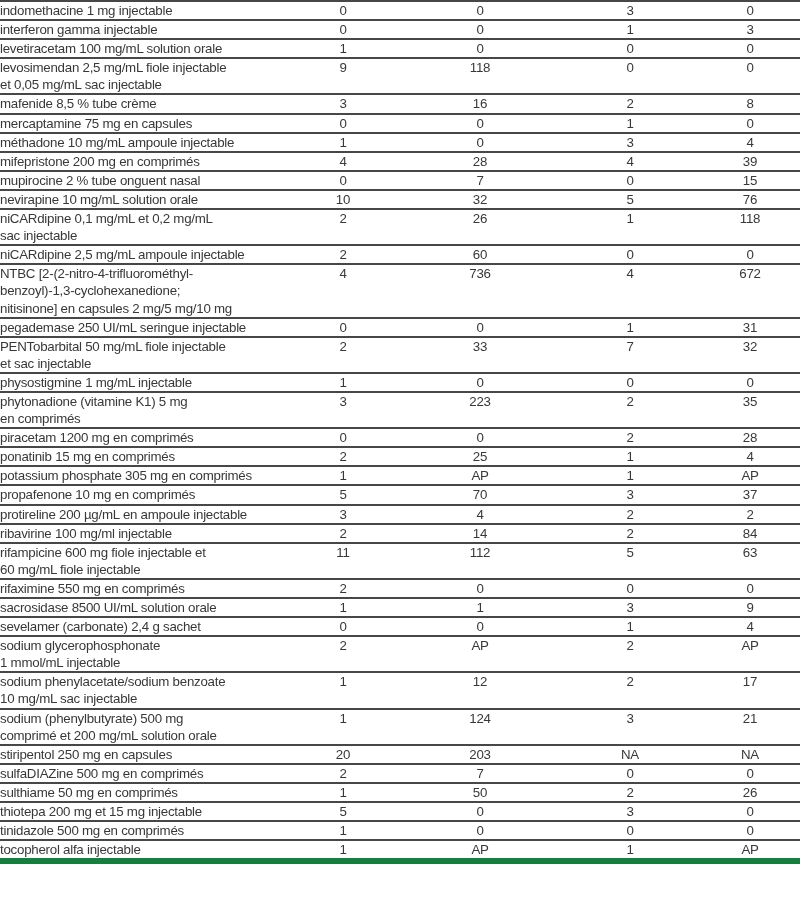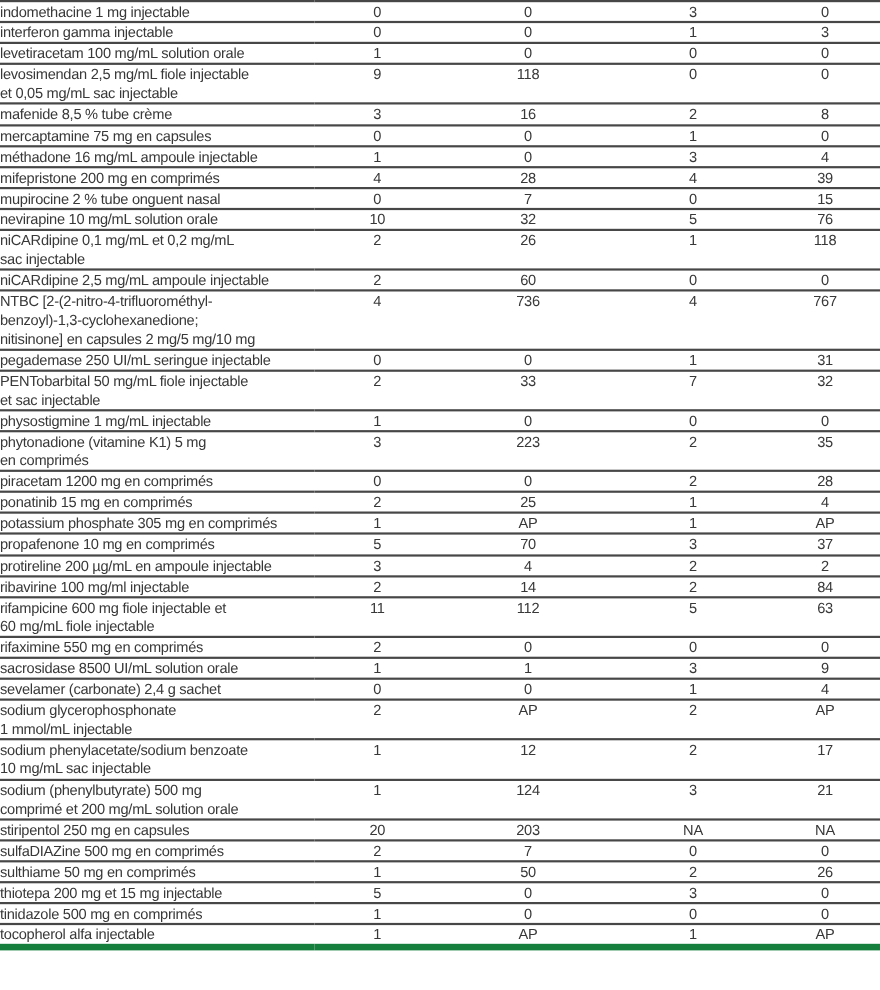--- a/index.html
+++ b/index.html
@@ -88,21 +88,21 @@
         <td class="num">8</td>
       </tr>
       <tr>
         <td class="name">mercaptamine 75 mg en capsules</td>
         <td class="num">0</td>
         <td class="num">0</td>
         <td class="num">1</td>
         <td class="num">0</td>
       </tr>
       <tr>
-        <td class="name">méthadone 16 mg/mL ampoule injectable</td>
+        <td class="name">méthadone 10 mg/mL ampoule injectable</td>
         <td class="num">1</td>
         <td class="num">0</td>
         <td class="num">3</td>
         <td class="num">4</td>
       </tr>
       <tr>
         <td class="name">mifepristone 200 mg en comprimés</td>
         <td class="num">4</td>
         <td class="num">28</td>
         <td class="num">4</td>
@@ -137,21 +137,21 @@
         <td class="num">0</td>
         <td class="num">0</td>
       </tr>
       <tr>
         <td class="name">NTBC [2-(2-nitro-4-trifluorométhyl-
 benzoyl)-1,3-cyclohexanedione;
 nitisinone] en capsules 2 mg/5 mg/10 mg</td>
         <td class="num">4</td>
         <td class="num">736</td>
         <td class="num">4</td>
-        <td class="num">767</td>
+        <td class="num">672</td>
       </tr>
       <tr>
         <td class="name">pegademase 250 UI/mL seringue injectable</td>
         <td class="num">0</td>
         <td class="num">0</td>
         <td class="num">1</td>
         <td class="num">31</td>
       </tr>
       <tr>
         <td class="name">PENTobarbital 50 mg/mL fiole injectable

